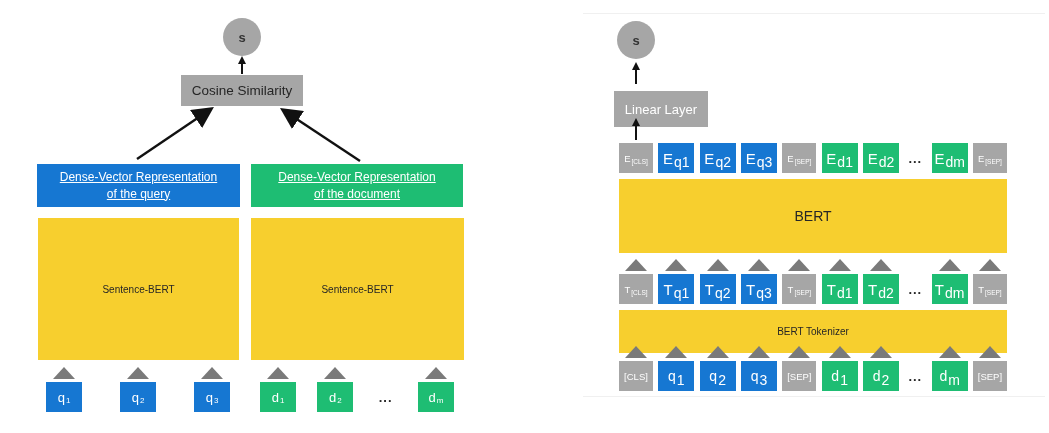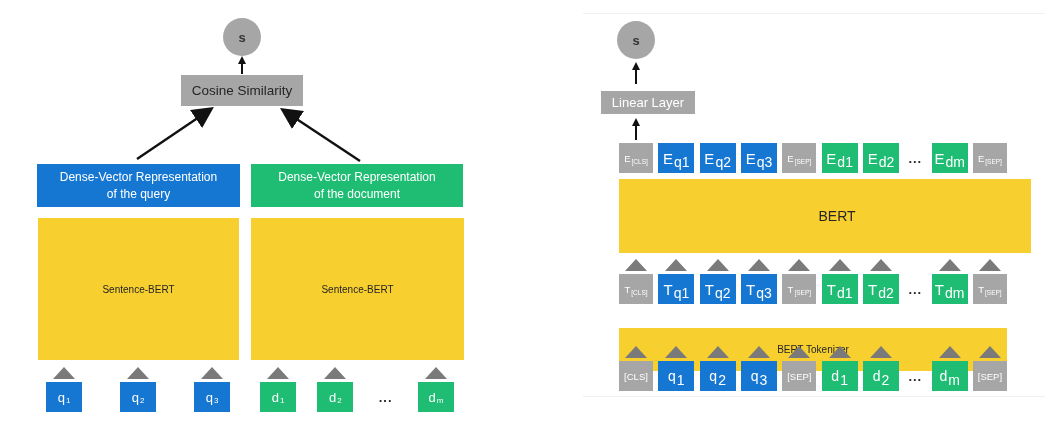--- a/index.html
+++ b/index.html
@@ -16,26 +16,26 @@
           display:flex;align-items:center;justify-content:center;
           color:#333;font-weight:bold;font-size:13px;}
 
   
   .graybox{background:var(--gray);display:flex;align-items:center;justify-content:center;}
   .graybox.darktext{color:var(--dark);font-size:13.5px;}
   .graybox.lighttext{color:#ffffff;font-size:13px;}
 
   
   .banner{display:flex;flex-direction:column;align-items:center;justify-content:center;
-          color:#fff;font-size:12px;line-height:1.35;text-align:center;}
+          color:#fff;font-size:12px;line-height:1.35;text-align:center;text-decoration:underline;}
   .banner.blue{background:var(--blue);} .banner.green{background:var(--green);}
 
   .yellowbox{background:var(--yellow);display:flex;align-items:center;justify-content:center;
              color:var(--dark);font-size:10px;}
-  .yellowbox.big{font-size:14px;padding-left:24px;}
+  .yellowbox.big{font-size:14px;}
 
   
   .varrow{width:2px;background:var(--ink);}
   .varrow::before{content:"";position:absolute;top:-8px;left:-3px;width:0;height:0;
     border-left:4px solid transparent;border-right:4px solid transparent;
     border-bottom:8px solid var(--ink);}
 
   
   .trow{display:flex;justify-content:space-between;align-items:flex-end;}
   .cell{display:flex;flex-direction:column;align-items:center;justify-content:flex-end;}
@@ -150,21 +150,21 @@
 
   <div class="abs faintline" style="left:583px;top:13px;width:462px;"></div>
   <div class="abs faintline" style="left:583px;top:396px;width:462px;"></div>
 
   <div class="abs circle" style="left:617px;top:21px;">
     <span>s</span>
   </div>
 
   <div class="abs varrow" style="left:635px;top:70px;height:14px;"></div>
 
-  <div class="abs graybox lighttext" style="left:601px;top:91px;width:94px;height:23px;">
+  <div class="abs graybox lighttext" style="left:614px;top:91px;width:94px;height:36px;">
     <span>Linear Layer</span>
   </div>
 
   <div class="abs varrow" style="left:635px;top:126px;height:14px;"></div>
 
   <div class="abs trow row-e" style="left:619px;top:143px;width:388px;">
       <div class="cell">
         <div class="tok gray smalltext smallw">
           <span class="base">E</span>
           <span class="sub">[CLS]</span>
@@ -289,21 +289,21 @@
       </div>
       <div class="cell">
         <div class="tri"></div>
         <div class="tok gray smalltext smallw">
           <span class="base">T</span>
           <span class="sub">[SEP]</span>
         </div>
       </div>
     </div>
 
-  <div class="abs yellowbox" style="left:619px;top:328px;width:388px;height:43px;">
+  <div class="abs yellowbox" style="left:619px;top:310px;width:388px;height:43px;">
     <span>BERT Tokenizer</span>
   </div>
 
   <div class="abs trow row-input" style="left:619px;top:346px;width:388px;">
       <div class="cell">
         <div class="tri"></div>
         <div class="tok gray plain smallw">
           <span class="base">[CLS]</span>
         </div>
       </div>

